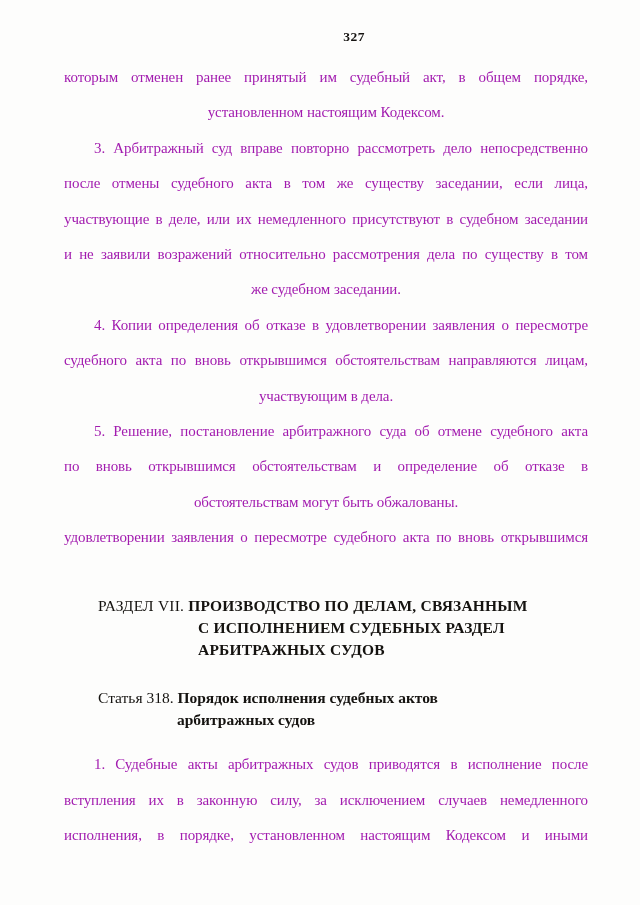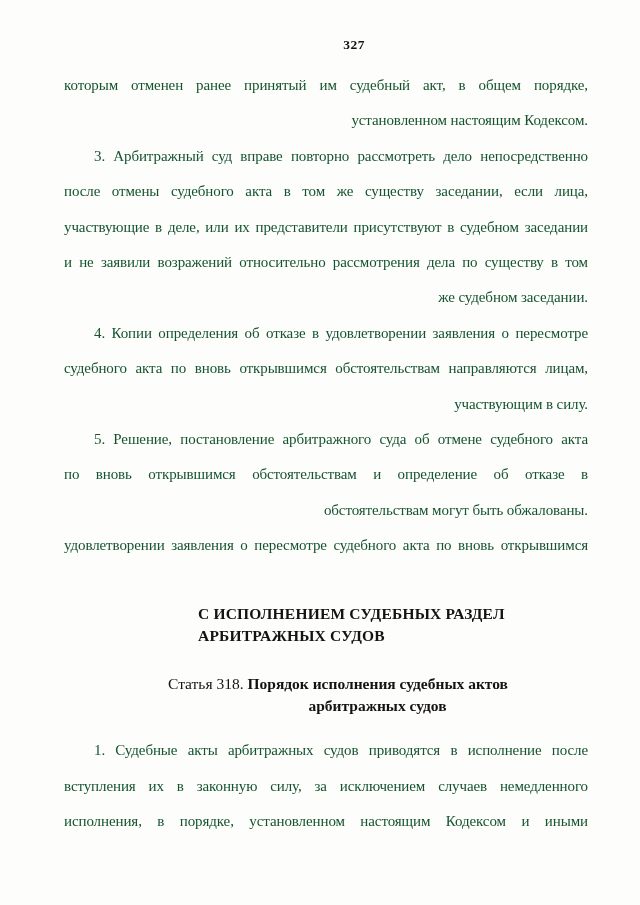--- a/index.html
+++ b/index.html
@@ -10,69 +10,68 @@
   .page {
     position: relative;
     width: 640px;
     height: 905px;
     margin: 0 auto;
     background: #fdfdfc;
     color: #1e1c1a;
     font-family: "Liberation Serif", "DejaVu Serif", serif;
     overflow: hidden;
     box-sizing: border-box;
-    padding-top: 36px;
+    padding-top: 28px;
   }
   .page-number {
     width: 520px;
     margin-left: 94px;
     text-align: center;
     font-size: 13.5px;
     font-weight: 700;
     letter-spacing: 0.5px;
     height: 18px;
     line-height: 18px;
     color: #161412;
   }
   .body-text {
     margin-left: 64px;
     width: 524px;
     font-size: 15px;
     letter-spacing: -0.1px;
-    color: #14532d;
+    color: #a21caf;
   }
   .body-text.top { margin-top: 14px; }
   .body-text.bottom { margin-top: 16px; }
   .paragraph { margin: 0; }
   .line {
     height: 35.4px;
     line-height: 35.4px;
     overflow: hidden;
-    text-align: right;
+    text-align: center;
   }
   .line.just {
     text-align: justify;
     text-align-last: justify;
   }
   .line.indent { text-indent: 30px; }
   .section-heading {
     margin-top: 40px;
     margin-left: 98px;
     width: 480px;
     font-size: 15.5px;
     color: #151310;
     letter-spacing: 0.2px;
   }
   .article-heading {
     margin-top: 26px;
     margin-left: 98px;
     width: 480px;
     font-size: 15.5px;
     color: #151310;
-    text-align: center;
   }
   .h-line {
     height: 22px;
     line-height: 22px;
     white-space: nowrap;
     overflow: hidden;
   }
   .h-prefix { font-weight: 400; }
   .h-bold { font-weight: 700; }
   .section-heading .cont { padding-left: 100px; }
@@ -86,38 +85,42 @@
   <div class="page-number">327</div>
 
   <div class="body-text top">
       <div class="paragraph">
         <div class="line just">которым отменен ранее принятый им судебный акт, в общем порядке,</div>
         <div class="line">установленном настоящим Кодексом.</div>
       </div>
       <div class="paragraph">
         <div class="line just indent">3. Арбитражный суд вправе повторно рассмотреть дело непосредственно</div>
         <div class="line just">после отмены судебного акта в том же существу заседании, если лица,</div>
-        <div class="line just">участвующие в деле, или их представители присутствуют в судебном заседании</div>
+        <div class="line just">участвующие в деле, или их немедленного присутствуют в судебном заседании</div>
         <div class="line just">и не заявили возражений относительно рассмотрения дела по существу в том</div>
         <div class="line">же судебном заседании.</div>
       </div>
       <div class="paragraph">
         <div class="line just indent">4. Копии определения об отказе в удовлетворении заявления о пересмотре</div>
         <div class="line just">судебного акта по вновь открывшимся обстоятельствам направляются лицам,</div>
-        <div class="line">участвующим в силу.</div>
+        <div class="line">участвующим в дела.</div>
       </div>
       <div class="paragraph">
         <div class="line just indent">5. Решение, постановление арбитражного суда об отмене судебного акта</div>
         <div class="line just">по вновь открывшимся обстоятельствам и определение об отказе в</div>
         <div class="line">обстоятельствам могут быть обжалованы.</div>
         <div class="line just">удовлетворении заявления о пересмотре судебного акта по вновь открывшимся</div>
       </div>
     </div>
 
   <div class="section-heading">
+    <div class="h-line">
+      <span class="h-prefix">РАЗДЕЛ VII.</span>
+      <span class="h-bold">ПРОИЗВОДСТВО ПО ДЕЛАМ, СВЯЗАННЫМ</span>
+    </div>
     <div class="h-line cont h-bold">С ИСПОЛНЕНИЕМ СУДЕБНЫХ РАЗДЕЛ</div>
     <div class="h-line cont h-bold">АРБИТРАЖНЫХ СУДОВ</div>
   </div>
 
   <div class="article-heading">
     <div class="h-line">
       <span class="h-prefix">Статья 318.</span>
       <span class="h-bold">Порядок исполнения судебных актов</span>
     </div>
     <div class="h-line cont h-bold">арбитражных судов</div>

